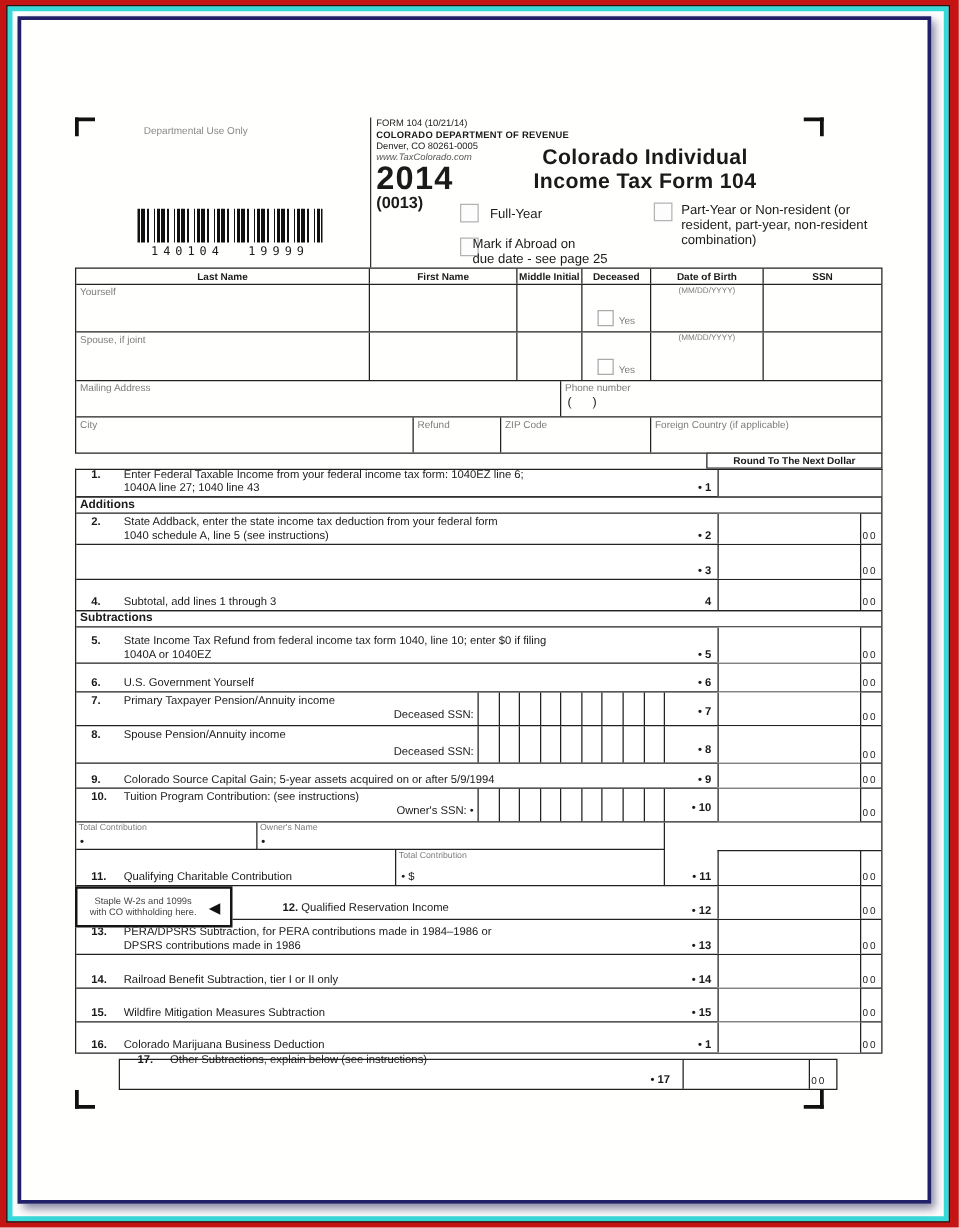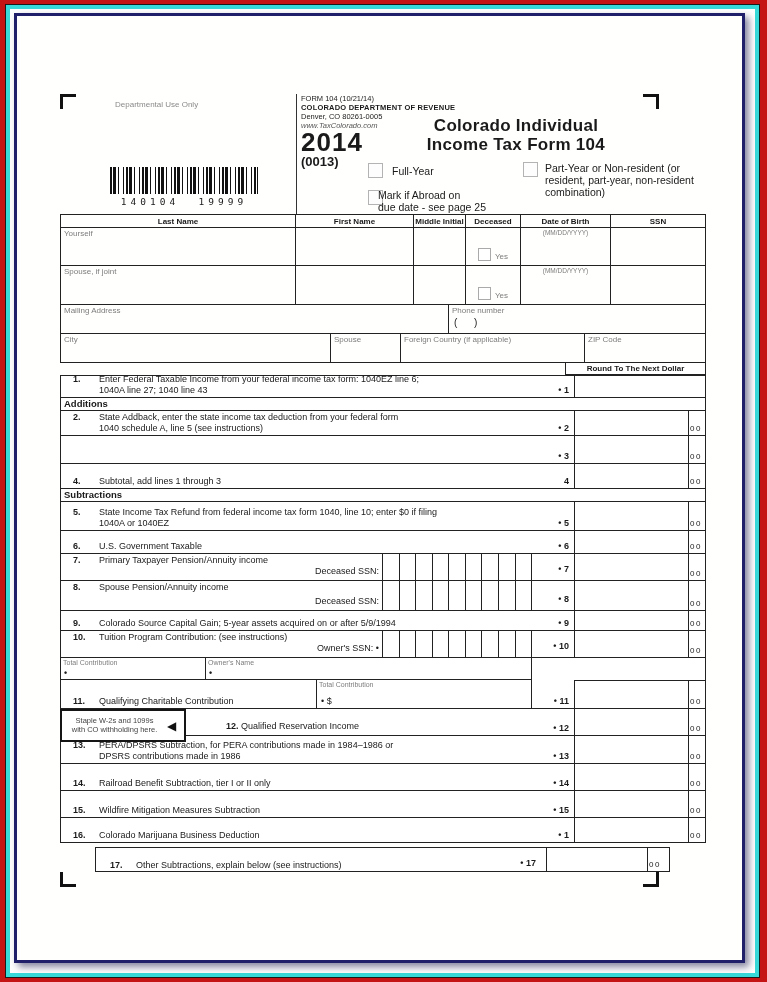--- a/index.html
+++ b/index.html
@@ -64,21 +64,21 @@
   .tc{position:absolute;top:0;bottom:0;border-right:1px solid #222;border-bottom:1px solid #222}
   .tclab{font-size:7px;color:#7d7d7d;padding:1px 0 0 2px}
   .tcdot{position:absolute;left:3px;bottom:1px;font-weight:bold;font-size:9px}
   .subbox{position:absolute;left:255px;width:216px;top:0;bottom:0;border-left:1px solid #222;border-right:1px solid #222}
   .subdollar{position:absolute;left:4px;bottom:2px;font-size:9px}
   .staple{position:absolute;left:43px;top:693px;width:126px;height:33px;border:2px solid #151515;background:#fff;display:flex;align-items:center;z-index:6}
   .stxt{flex:1;text-align:center;font-size:7.5px;line-height:8.5px;color:#444}
   .sarrow{width:17px;font-size:12px;color:#111;line-height:12px}
   .l12text{position:absolute;left:165px;bottom:4px}
   .l17{position:absolute;left:78px;top:831px;width:575px;height:25px;border:1px solid #222;background:#fff;font-size:9px}
-  .l17text{position:absolute;left:14px;bottom:1px}
+  .l17text{position:absolute;left:14px;bottom:19px}
   .l17mark{position:absolute;left:380px;width:60px;bottom:3px;text-align:right;font-weight:bold}
   .l17amt{position:absolute;left:450px;width:101px;top:0;bottom:0;border-left:1px solid #222}
   .l17cents{position:absolute;left:551px;right:0;top:0;bottom:0;border-left:1px solid #222;font-size:8px;letter-spacing:1.5px;display:flex;align-items:flex-end;padding:0 0 2px 1px}
 </style>
 </head>
 <body>
 
 <div class="cyanframe"></div>
 <div class="page">
 
@@ -154,23 +154,23 @@
     </div>
     <div class="nrow" style="height:29px">
       <div class="ncell glab" style="width:388px">Mailing Address</div>
       <div class="ncell" style="flex:1">
         <span class="glab">Phone number</span>
         <div class="phone-par">(      )</div>
       </div>
     </div>
     <div class="nrow" style="height:28px">
       <div class="ncell glab" style="width:270px">City</div>
-      <div class="ncell glab" style="width:70px">Spouse</div>
+      <div class="ncell glab" style="width:70px">Refund</div>
+      <div class="ncell glab" style="width:120px">ZIP Code</div>
       <div class="ncell glab" style="flex:1">Foreign Country (if applicable)</div>
-      <div class="ncell glab" style="width:120px">ZIP Code</div>
     </div>
   </div>
 
   <div class="abs round">Round To The Next Dollar</div>
 
   <div class="abs ltable">
 
     <div class="lrow" style="height:22px">
       <div class="ltext">
         <span><b class="lnum">1.</b><span>Enter Federal Taxable Income from your federal income tax form: 1040EZ line 6;</span></span>
@@ -214,21 +214,21 @@
         <span><b class="lnum">5.</b><span>State Income Tax Refund from federal income tax form 1040, line 10; enter $0 if filing</span></span>
         <span class="cont">1040A or 1040EZ</span>
       </div>
       <div class="mark">• 5</div>
       <div class="amt"></div>
       <div class="cents">00</div>
     </div>
 
     <div class="lrow" style="height:23px">
       <div class="ltext">
-        <span><b class="lnum">6.</b><span>U.S. Government Taxable</span></span>
+        <span><b class="lnum">6.</b><span>U.S. Government Yourself</span></span>
       </div>
       <div class="mark">• 6</div>
       <div class="amt"></div>
       <div class="cents">00</div>
     </div>
 
     <div class="lrow" style="height:27px">
       <div class="ltext-top">
         <b class="lnum">7.</b><span>Primary Taxpayer Pension/Annuity income</span>
       </div>

